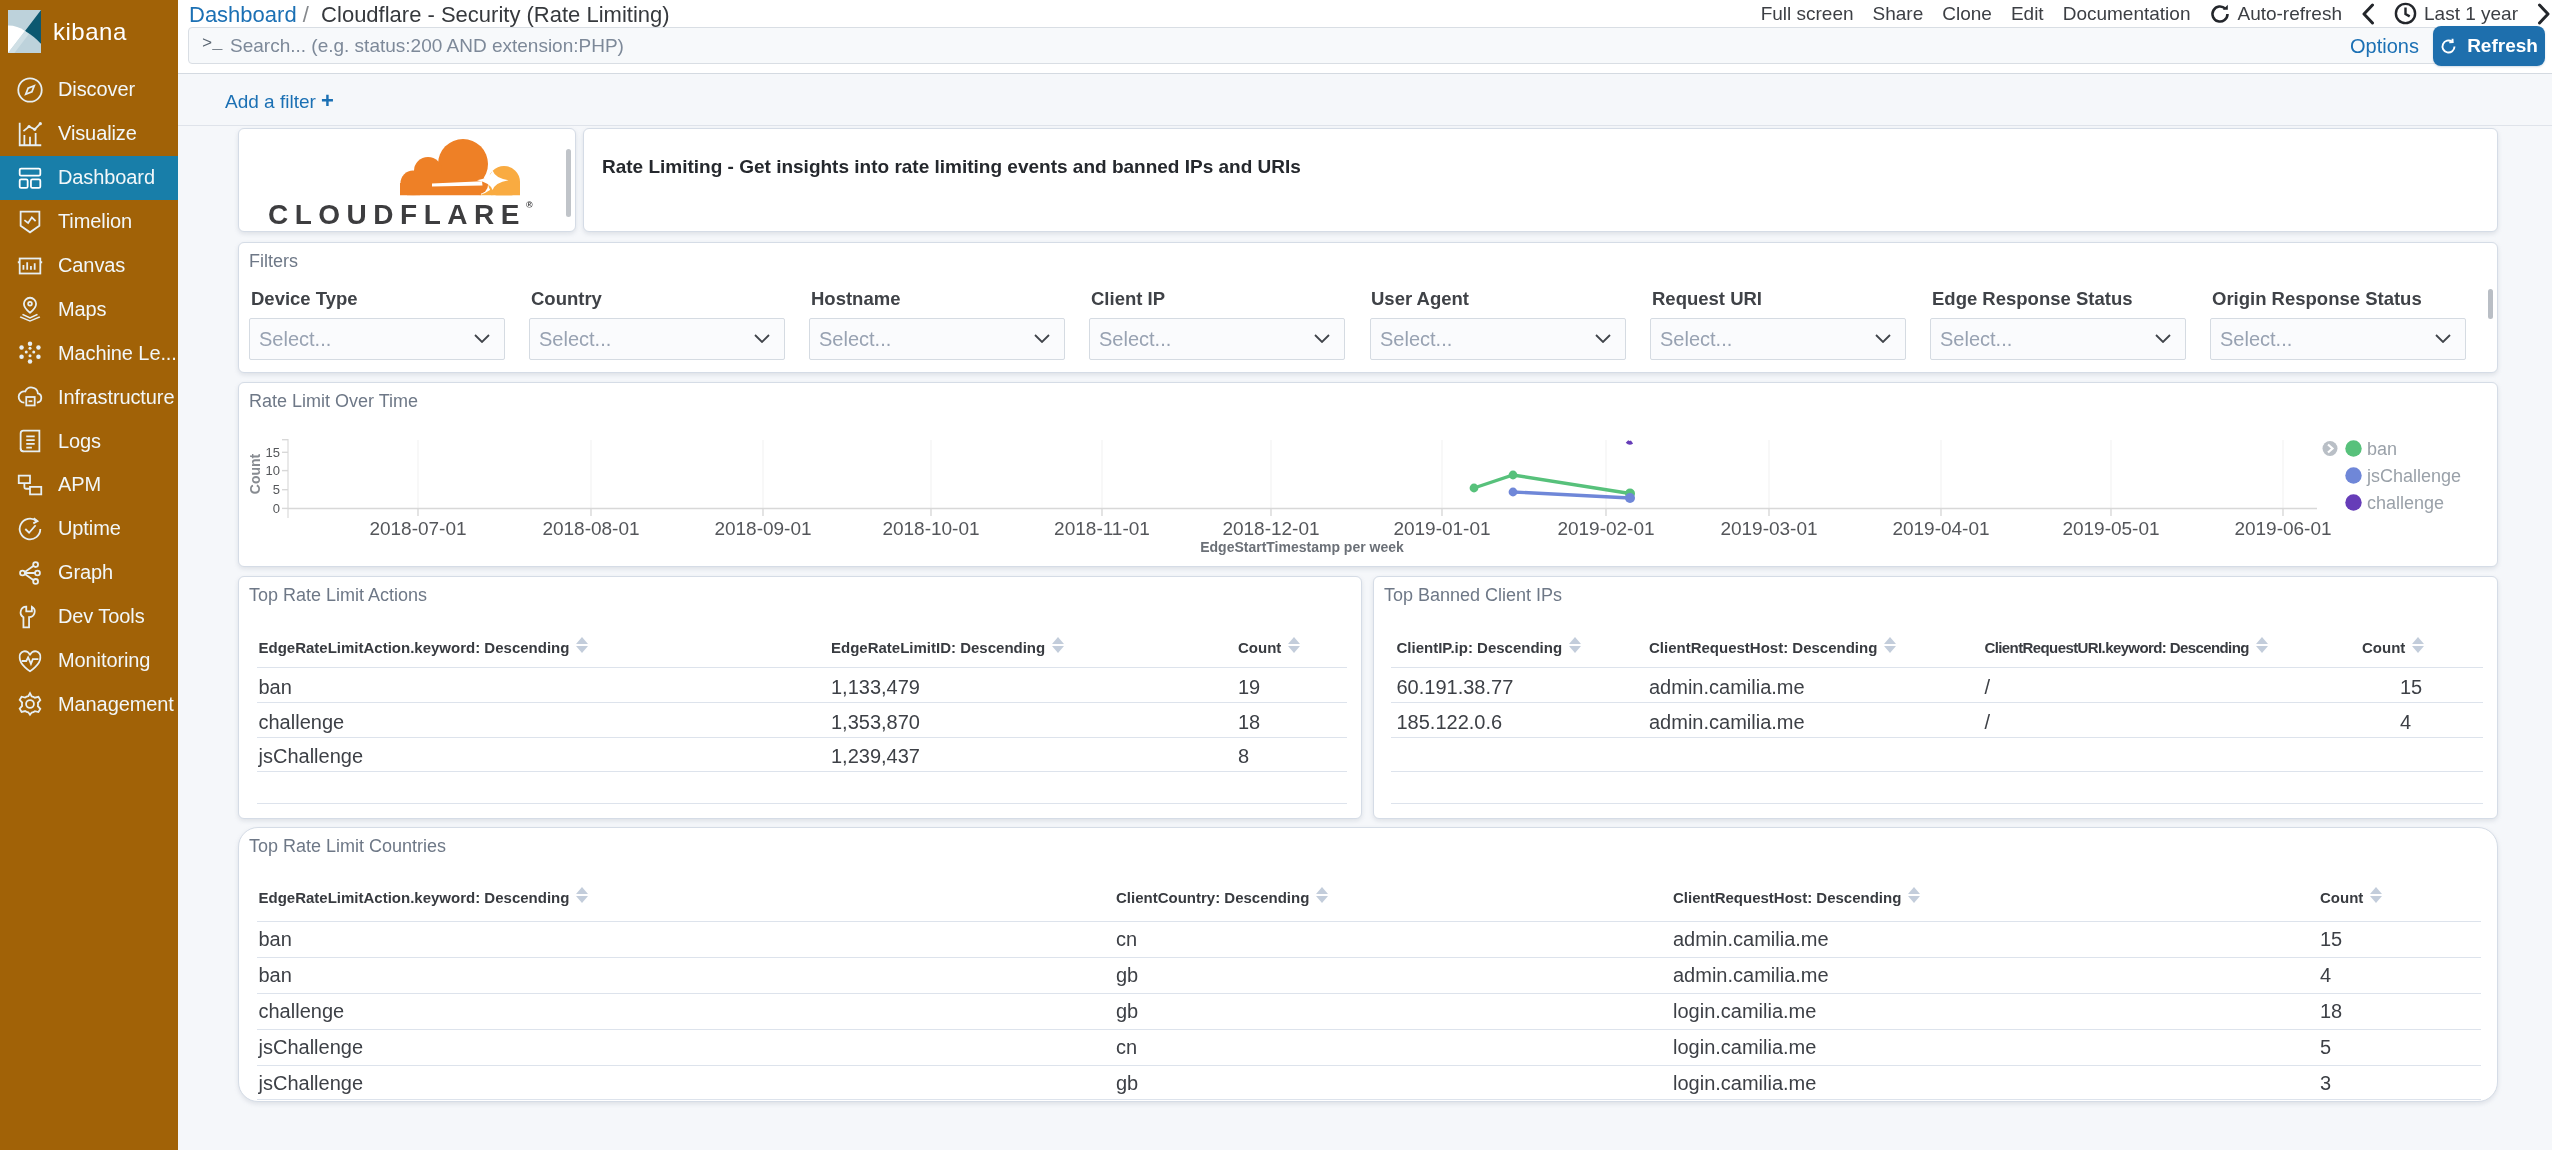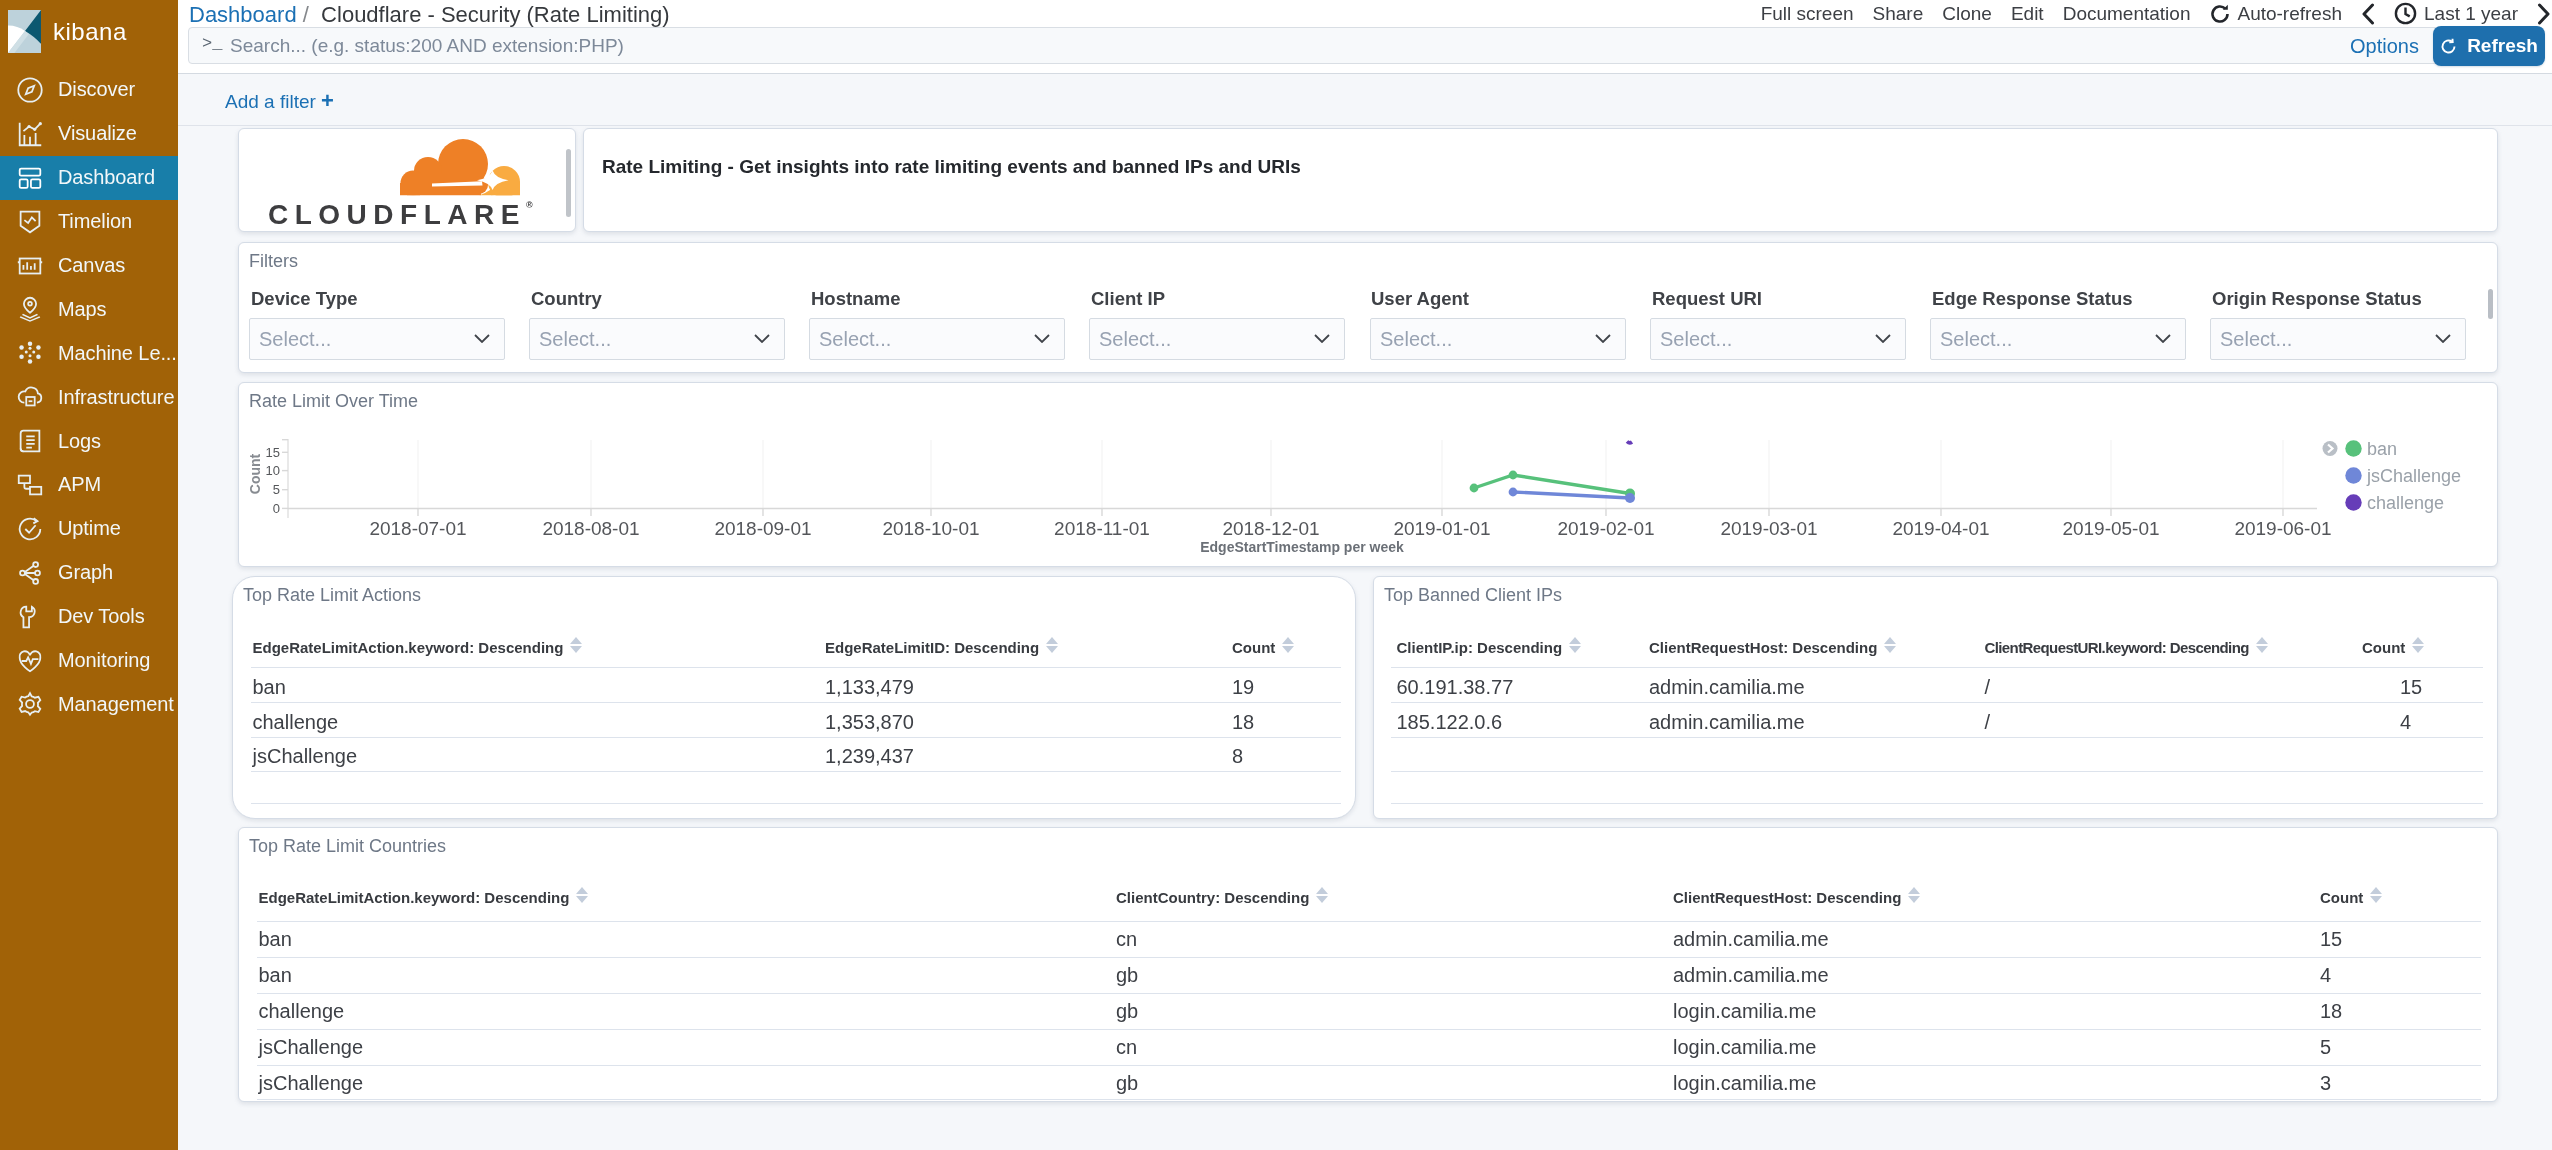--- a/index.html
+++ b/index.html
@@ -426,21 +426,21 @@
       <circle cx="2114.5" cy="119.5" r="8.2" fill="#663db8"></circle>
       <g font-size="18" fill="#9aa1a9">
         <text x="2128" y="72">ban</text>
         <text x="2128" y="99">jsChallenge</text>
         <text x="2128" y="126">challenge</text>
       </g>
     </g>
   </svg>
 </div>
 
-<div class="panel" id="p-t1" style="left:232px;top:576px;width:1124px;height:243px;border-radius:23px;">
+<div class="panel" id="p-t1" style="left:238px;top:576px;width:1124px;height:243px;">
   <div class="ptitle">Top Rate Limit Actions</div>
   <div class="th" style="left:19.5px;top:60px">EdgeRateLimitAction.keyword: Descending<span class="sort"><i class="u"></i><i class="d"></i></span></div>
   <div class="th" style="left:592px;top:60px">EdgeRateLimitID: Descending<span class="sort"><i class="u"></i><i class="d"></i></span></div>
   <div class="th" style="left:999px;top:60px">Count<span class="sort"><i class="u"></i><i class="d"></i></span></div>
   <div class="hline" style="left:18px;top:90px;width:1090px"></div>
   <div class="hline" style="left:18px;top:125px;width:1090px"></div>
   <div class="hline" style="left:18px;top:159.5px;width:1090px"></div>
   <div class="hline" style="left:18px;top:194px;width:1090px"></div>
   <div class="hline" style="left:18px;top:226px;width:1090px"></div>
   <div class="td" style="left:19.5px;top:99px">ban</div>
@@ -468,21 +468,21 @@
   <div class="td" style="left:22.5px;top:99px">60.191.38.77</div>
     <div class="td" style="left:275px;top:99px">admin.camilia.me</div>
     <div class="td" style="left:610.5px;top:99px">/</div>
     <div class="td" style="left:1026px;top:99px">15</div>
   <div class="td" style="left:22.5px;top:133.5px">185.122.0.6</div>
     <div class="td" style="left:275px;top:133.5px">admin.camilia.me</div>
     <div class="td" style="left:610.5px;top:133.5px">/</div>
     <div class="td" style="left:1026px;top:133.5px">4</div>
 </div>
 
-<div class="panel" id="p-t3" style="left:238px;top:827px;width:2260px;height:275px;">
+<div class="panel" id="p-t3" style="left:238px;top:827px;width:2260px;height:275px;border-radius:20px;">
   <div class="ptitle">Top Rate Limit Countries</div>
   <div class="th" style="left:19.5px;top:59px">EdgeRateLimitAction.keyword: Descending<span class="sort"><i class="u"></i><i class="d"></i></span></div>
   <div class="th" style="left:877px;top:59px">ClientCountry: Descending<span class="sort"><i class="u"></i><i class="d"></i></span></div>
   <div class="th" style="left:1434px;top:59px">ClientRequestHost: Descending<span class="sort"><i class="u"></i><i class="d"></i></span></div>
   <div class="th" style="left:2081px;top:59px">Count<span class="sort"><i class="u"></i><i class="d"></i></span></div>
   <div class="hline" style="left:18px;top:93px;width:2224px"></div>
   <div class="hline" style="left:18px;top:129px;width:2224px"></div>
   <div class="hline" style="left:18px;top:165px;width:2224px"></div>
   <div class="hline" style="left:18px;top:201px;width:2224px"></div>
   <div class="hline" style="left:18px;top:237px;width:2224px"></div>

